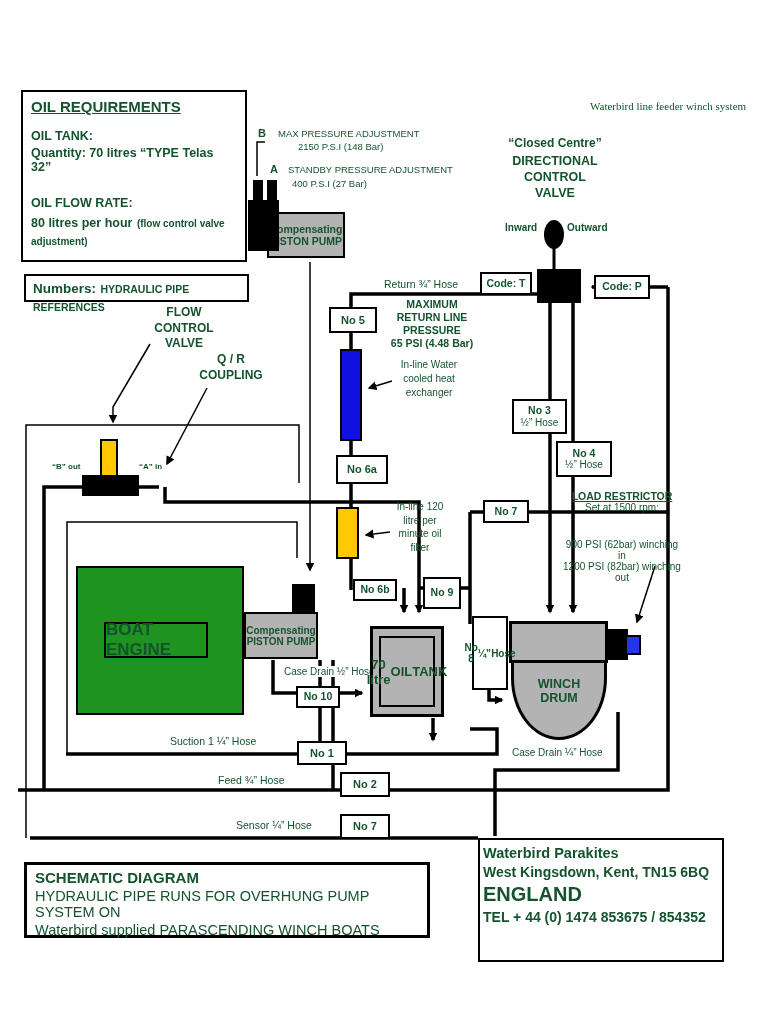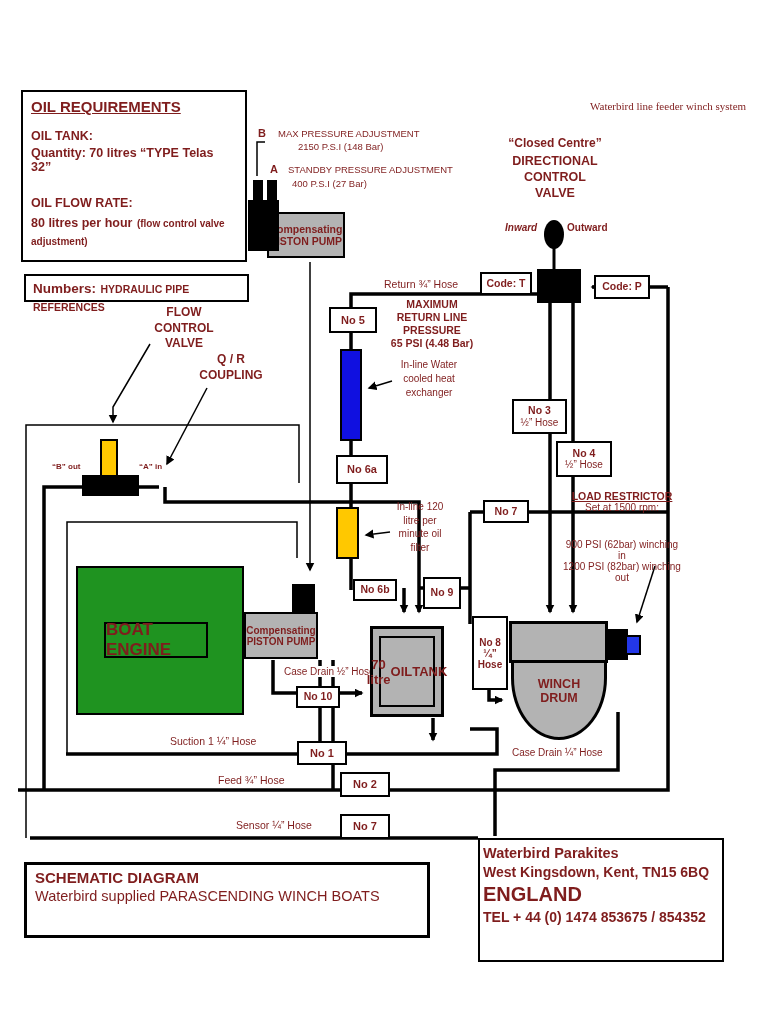--- a/index.html
+++ b/index.html
@@ -1,17 +1,17 @@
 <!DOCTYPE html>
 <html><head>
 <meta charset="utf-8">
 <style>
   html,body{margin:0;padding:0;background:#fff;}
   .page{position:relative;width:768px;height:1024px;background:#fff;overflow:hidden;
-        font-family:"Liberation Sans",sans-serif;color:#7f1d1d;}
+        font-family:"Liberation Sans",sans-serif;color:#14532d;}
   svg.pipes{position:absolute;left:0;top:0;z-index:1;}
   .shape{position:absolute;z-index:2;box-sizing:border-box;}
   .nobox{position:absolute;z-index:4;box-sizing:border-box;background:#fff;border:2px solid #000;
          display:flex;align-items:center;justify-content:center;font-weight:bold;font-size:11px;
          text-align:center;line-height:1.1;}
   .lbl{position:absolute;z-index:3;white-space:nowrap;}
   .ctr{text-align:center;white-space:normal;}
   .b{font-weight:bold;}
   .outline{border:2px solid #000;background:#fff;box-sizing:border-box;position:absolute;z-index:3;}
   .gray{background:#b3b3b3;}
@@ -95,21 +95,21 @@
     <div class="b ctr" style="font-size:10.5px;">Compensating</div>
     <div class="b ctr" style="font-size:10.5px;">PISTON PUMP</div>
   </div>
 
   <div class="lbl ctr" style="left:495px;top:136px;width:120px;z-index:3;">
     <div class="b" style="font-size:12px;">“Closed Centre”</div>
     <div class="b" style="font-size:12.5px;margin-top:4px;">DIRECTIONAL</div>
     <div class="b" style="font-size:12.5px;margin-top:2px;">CONTROL</div>
     <div class="b" style="font-size:12.5px;margin-top:2px;">VALVE</div>
   </div>
-  <div class="lbl b" style="left:505px;top:222px;font-size:10px;font-style:italic;">Inward</div>
+  <div class="lbl b" style="left:505px;top:222px;font-size:10px;">Inward</div>
   <div class="lbl b" style="left:567px;top:222px;font-size:10px;">Outward</div>
   <div class="shape blk" style="left:544px;top:220px;width:20px;height:29px;border-radius:50%;"></div>
   <div class="shape blk" style="left:537px;top:269px;width:44px;height:34px;z-index:3;"></div>
   <div class="nobox" style="left:480px;top:272px;width:52px;height:23px;font-size:10.5px;">Code: T</div>
   <div class="nobox" style="left:594px;top:275px;width:56px;height:24px;font-size:10.5px;">Code: P</div>
 
   <div class="lbl" style="left:384px;top:278px;font-size:10.5px;">Return ¾” Hose</div>
   <div class="lbl ctr b" style="left:386px;top:298px;width:92px;font-size:10.5px;line-height:1.25;">
     <div>MAXIMUM</div>
     <div>RETURN LINE</div>
@@ -171,21 +171,21 @@
     <div class="b ctr" style="font-size:13px;">TANK</div>
   </div>
 
   <div class="nobox" style="left:483px;top:500px;width:46px;height:23px;font-size:10.5px;">No 7</div>
   <div class="lbl ctr" style="left:562px;top:490px;width:120px;z-index:3;">
     <div class="b" style="font-size:10.5px;text-decoration:underline;">LOAD RESTRICTOR</div>
     <div style="font-size:10px;">Set at 1500 rpm:</div>
     <div style="font-size:10px;margin-top:26px;">900 PSI (62bar) winching in</div>
     <div style="font-size:10px;">1200 PSI (82bar) winching out</div>
   </div>
-  <div class="nobox" style="left:472px;top:616px;width:36px;height:74px;font-size:10px;flex-direction:column;">
+  <div class="nobox" style="left:472px;top:616px;width:36px;height:74px;font-size:10px;">
     <div>No 8</div>
     <div>¼”</div>
     <div>Hose</div>
   </div>
   <div class="shape gray" style="left:511px;top:660px;width:96px;height:80px;border:3px solid #000;z-index:2;
        border-radius:0 0 48px 48px / 0 0 62px 62px;text-align:center;">
     <div class="b" style="font-size:12.5px;margin-top:14px;">WINCH</div>
     <div class="b" style="font-size:12.5px;">DRUM</div>
   </div>
   <div class="shape gray" style="left:509px;top:621px;width:99px;height:42px;border:3px solid #000;z-index:3;"></div>
@@ -204,20 +204,21 @@
 
   <div class="lbl" style="left:170px;top:735px;font-size:10.5px;">Suction 1 ¼” Hose</div>
   <div class="nobox" style="left:297px;top:741px;width:50px;height:24px;">No 1</div>
   <div class="lbl" style="left:218px;top:774px;font-size:10.5px;">Feed ¾” Hose</div>
   <div class="nobox" style="left:340px;top:772px;width:50px;height:25px;">No 2</div>
   <div class="lbl" style="left:236px;top:819px;font-size:10.5px;">Sensor ¼” Hose</div>
   <div class="nobox" style="left:340px;top:814px;width:50px;height:25px;">No 7</div>
 
   <div class="outline" style="left:24px;top:862px;width:406px;height:76px;border-width:3px;padding:4px 8px;z-index:4;">
     <div class="b" style="font-size:15px;">SCHEMATIC DIAGRAM</div>
+    <div style="font-size:14.5px;margin-top:2px;">HYDRAULIC PIPE RUNS FOR OVERHUNG PUMP SYSTEM ON</div>
     <div style="font-size:14.5px;margin-top:2px;">Waterbird supplied PARASCENDING WINCH BOATS</div>
   </div>
   <div class="outline" style="left:478px;top:838px;width:246px;height:124px;padding:5px 3px;z-index:4;">
     <div class="b" style="font-size:14.5px;">Waterbird Parakites</div>
     <div class="b" style="font-size:14px;margin-top:3px;">West Kingsdown, Kent, TN15 6BQ</div>
     <div class="b" style="font-size:20px;margin-top:3px;">ENGLAND</div>
     <div class="b" style="font-size:14px;margin-top:3px;">TEL + 44 (0) 1474 853675 / 854352</div>
   </div>
 
 </div>

